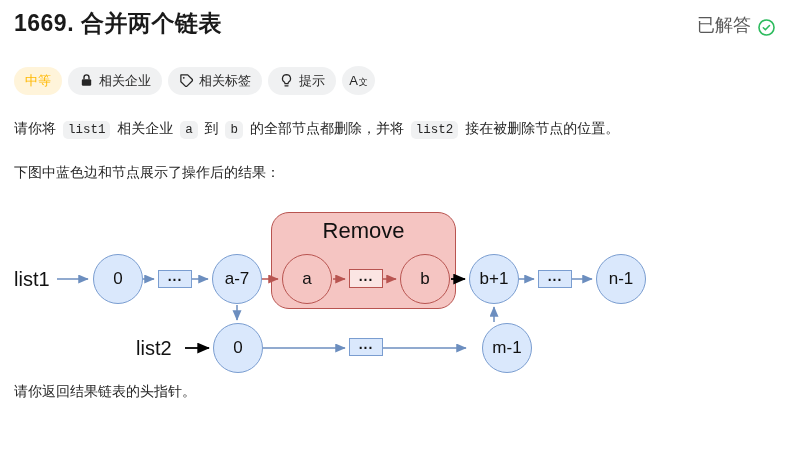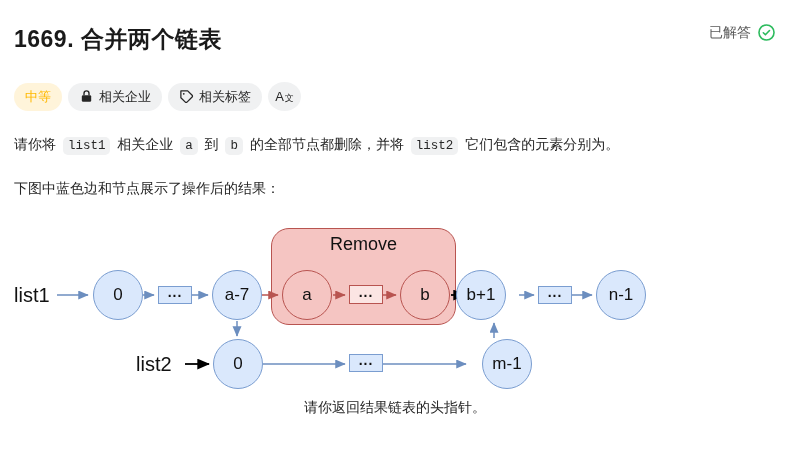--- a/index.html
+++ b/index.html
@@ -5,22 +5,22 @@
   html,body { margin:0; padding:0; background:#ffffff; }
   body {
     width:792px; height:456px; overflow:hidden;
     font-family:"Liberation Sans","DejaVu Sans",sans-serif;
     color:#262626;
   }
   .page { padding:6px 16px 8px 14px; }
 
   
   .header-row { display:flex; justify-content:space-between; align-items:center; }
-  h1.title { font-size:23px; font-weight:700; margin:18px 0 0 0; color:#1a1a1a; letter-spacing:0.5px; }
-  .solved { display:flex; align-items:flex-end; gap:6px; color:#595959; font-size:14px; margin-top:4px; }
+  h1.title { font-size:23px; font-weight:700; margin:2px 0 0 0; color:#1a1a1a; letter-spacing:0.5px; }
+  .solved { display:flex; align-items:flex-end; gap:6px; color:#595959; font-size:18px; margin-top:4px; }
   .solved svg { display:block; }
 
   
   .tags-row { display:flex; align-items:center; gap:6px; margin-top:27px; }
   .pill {
     display:inline-flex; align-items:center; gap:5px;
     background:#f0f1f2; border:none; border-radius:14px;
     height:28px; padding:0 11px; font-size:13px; color:#262626;
     font-family:inherit; cursor:pointer; line-height:1;text-align:right;
   }
@@ -30,30 +30,30 @@
   .pill.round .cjk { font-size:9px; margin-left:1px; }
 
   
   .desc { margin-top:22px; }
   .para { font-size:14px; line-height:1.6; margin:0 0 21px 0; color:#262626; }
   .para code {
     font-family:"Liberation Mono","DejaVu Sans Mono",monospace;
     font-size:12.5px; background:#f0f1f2; border-radius:5px;
     padding:2px 5px; margin:0 3px; color:#262626;
   }
-  .desc-footer { margin-top:4px;text-align:center; }
+  .desc-footer { margin-top:4px; }
   .desc-footer .para { margin-bottom:0; }
 
   
   .diagram { position:relative; width:770px; height:172px; margin-top:0; }
   .rm-box {
     position:absolute; box-sizing:border-box;
     border:1.5px solid; border-radius:18px;
   }
-  .rm-label { text-align:center; margin-top:5px; font-size:18px; color:#111111; }
+  .rm-label { text-align:center; margin-top:5px; font-size:22px; color:#111111; }
   .diagram svg.arrows { position:absolute; left:0; top:0; }
   .node {
     position:absolute; box-sizing:border-box;
     display:flex; align-items:center; justify-content:center;
     font-size:17px; color:#111111;
   }
   .node.circle { border-radius:50%; }
   .node.blue { background:#dae8fc; border:1px solid #7a9dd0; }
   .node.circle.red { background:transparent; border:1px solid #b85450; }
   .node.rect.red { background:#fbe5e3; border:1px solid #b85450; }
@@ -89,28 +89,35 @@
     </button>
 
     <button class="pill">
       <svg width="15" height="15" viewBox="0 0 24 24" fill="none">
         <path d="M21 12.8L12.8 21a1.9 1.9 0 0 1-2.7 0L3 13.9V3h10.9L21 10.1a1.9 1.9 0 0 1 0 2.7z" stroke="#262626" stroke-width="2" stroke-linejoin="round"></path>
         <circle cx="7.6" cy="7.6" r="1.4" fill="#262626"></circle>
       </svg>
       <span>相关标签</span>
     </button>
 
+    <button class="pill">
+      <svg width="15" height="15" viewBox="0 0 24 24" fill="none">
+        <path d="M12 2.5a6.5 6.5 0 0 1 3.6 11.9c-.5.4-.8.9-.9 1.5l-.2 1.1H9.5l-.2-1.1c-.1-.6-.4-1.1-.9-1.5A6.5 6.5 0 0 1 12 2.5z" stroke="#262626" stroke-width="1.9"></path>
+        <path d="M9.5 20.5h5" stroke="#262626" stroke-width="1.9" stroke-linecap="round"></path>
+      </svg>
+      <span>提示</span>
+    </button>
 
     <button class="pill round">
       <span><span>A</span><span class="cjk">文</span></span>
     </button>
   </div>
 
   <div class="desc" id="paragraphs">
-      <p class="para"><span>请你将 </span><code>list1</code><span> 相关企业 </span><code>a</code><span> 到 </span><code>b</code><span> 的全部节点都删除，并将 </span><code>list2</code><span> 它们包含的元素分别为。</span></p>
+      <p class="para"><span>请你将 </span><code>list1</code><span> 相关企业 </span><code>a</code><span> 到 </span><code>b</code><span> 的全部节点都删除，并将 </span><code>list2</code><span> 接在被删除节点的位置。</span></p>
       <p class="para"><span>下图中蓝色边和节点展示了操作后的结果：</span></p>
     </div>
 
   <div class="diagram" id="diagram">
       <div class="rm-box" style="left:257px;top:8px;width:185px;height:97px;background:#f5c5c2;border-color:#b85450">
     <div class="rm-label">Remove</div>
       </div>
       <svg class="arrows" width="770" height="172" viewBox="0 0 770 172">
         <defs>
     <marker id="mb" markerWidth="9" markerHeight="8" refX="6.5" refY="3" orient="auto">
@@ -149,21 +156,21 @@
       </div>
       <div class="node circle red" style="left:268px;top:50px;width:50px;height:50px;">
         <span>a</span>
       </div>
       <div class="node rect red" style="left:335px;top:65px;width:34px;height:19px;">
         <span>...</span>
       </div>
       <div class="node circle red" style="left:386px;top:50px;width:50px;height:50px;">
         <span>b</span>
       </div>
-      <div class="node circle blue" style="left:442px;top:50px;width:50px;height:50px;">
+      <div class="node circle blue" style="left:455px;top:50px;width:50px;height:50px;">
         <span>b+1</span>
       </div>
       <div class="node rect blue" style="left:524px;top:66px;width:34px;height:18px;">
         <span>...</span>
       </div>
       <div class="node circle blue" style="left:582px;top:50px;width:50px;height:50px;align-items:center;">
         <span>n-1</span>
       </div>
       <div class="node circle blue" style="left:199px;top:119px;width:50px;height:50px;">
         <span>0</span>

